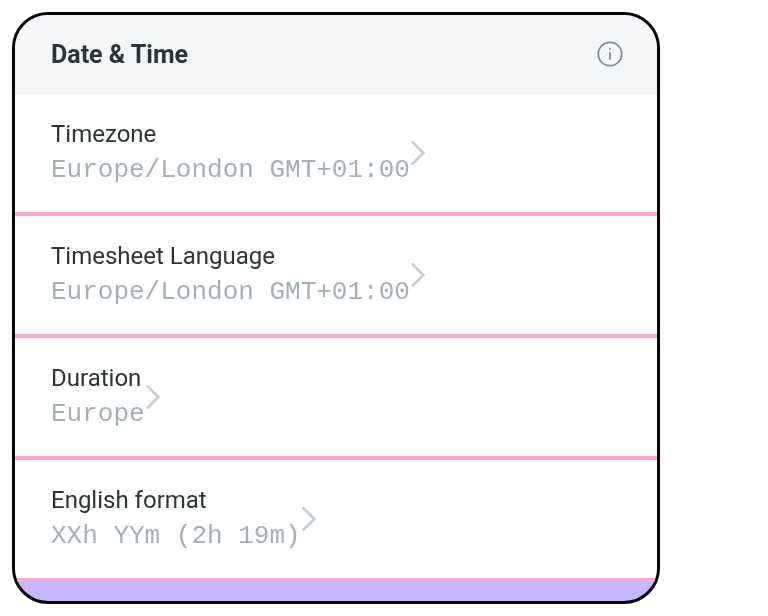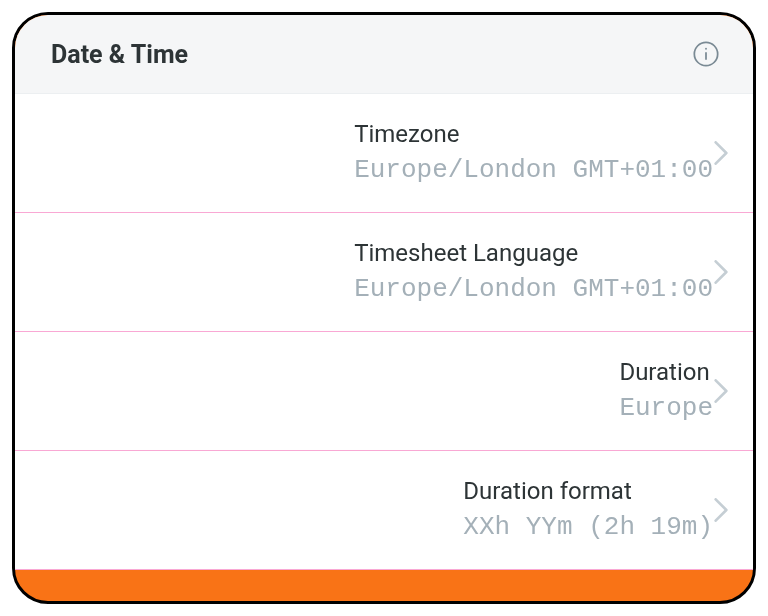--- a/index.html
+++ b/index.html
@@ -8,24 +8,24 @@
       box-sizing: border-box;
     }
     body {
       font-family: -apple-system, BlinkMacSystemFont, 'Segoe UI', Roboto, Helvetica, Arial, sans-serif;
       background: #ffffff;
       width: 768px;
       height: 616px;
       overflow: hidden;
     }
     .card {
-      width: 744px;
+      width: 648px;
       height: 592px;
       margin: 12px;
-      background: #f97316;
+      background: #c4b5fd;
       border: 3px solid #000000;
       border-radius: 36px;
       overflow: hidden;
       position: relative;
     }
     .header {
       background: #f5f6f7;
       padding: 24px 32px 24px 36px;
       display: flex;
       align-items: center;
@@ -48,23 +48,23 @@
     .info-icon svg {
       width: 28px;
       height: 28px;
     }
     .list {
       background: #ffffff;
     }
     .list-item {
       display: flex;
       align-items: center;
-      justify-content: flex-end;
+      justify-content: flex-start;
       padding: 26px 24px 26px 36px;
-      border-bottom: 1px solid #f9a8d4;
+      border-bottom: 4px solid #f9a8d4;
       cursor: pointer;
     }
     .list-item-content {
       display: flex;
       flex-direction: column;
       gap: 6px;
     }
     .list-item-label {
       font-size: 24px;
       font-weight: 400;
@@ -131,21 +131,21 @@
         <div class="list-item-value">Europe</div>
       </div>
       <div class="chevron">
         <svg viewBox="0 0 10 18" fill="none" stroke="currentColor" stroke-width="2" stroke-linecap="round" stroke-linejoin="round">
           <polyline points="1,1 9,9 1,17"></polyline>
         </svg>
       </div>
     </div>
     <div class="list-item">
       <div class="list-item-content">
-        <div class="list-item-label">Duration format</div>
+        <div class="list-item-label">English format</div>
         <div class="list-item-value">XXh YYm (2h 19m)</div>
       </div>
       <div class="chevron">
         <svg viewBox="0 0 10 18" fill="none" stroke="currentColor" stroke-width="2" stroke-linecap="round" stroke-linejoin="round">
           <polyline points="1,1 9,9 1,17"></polyline>
         </svg>
       </div>
     </div>
   </div>
 </div>

